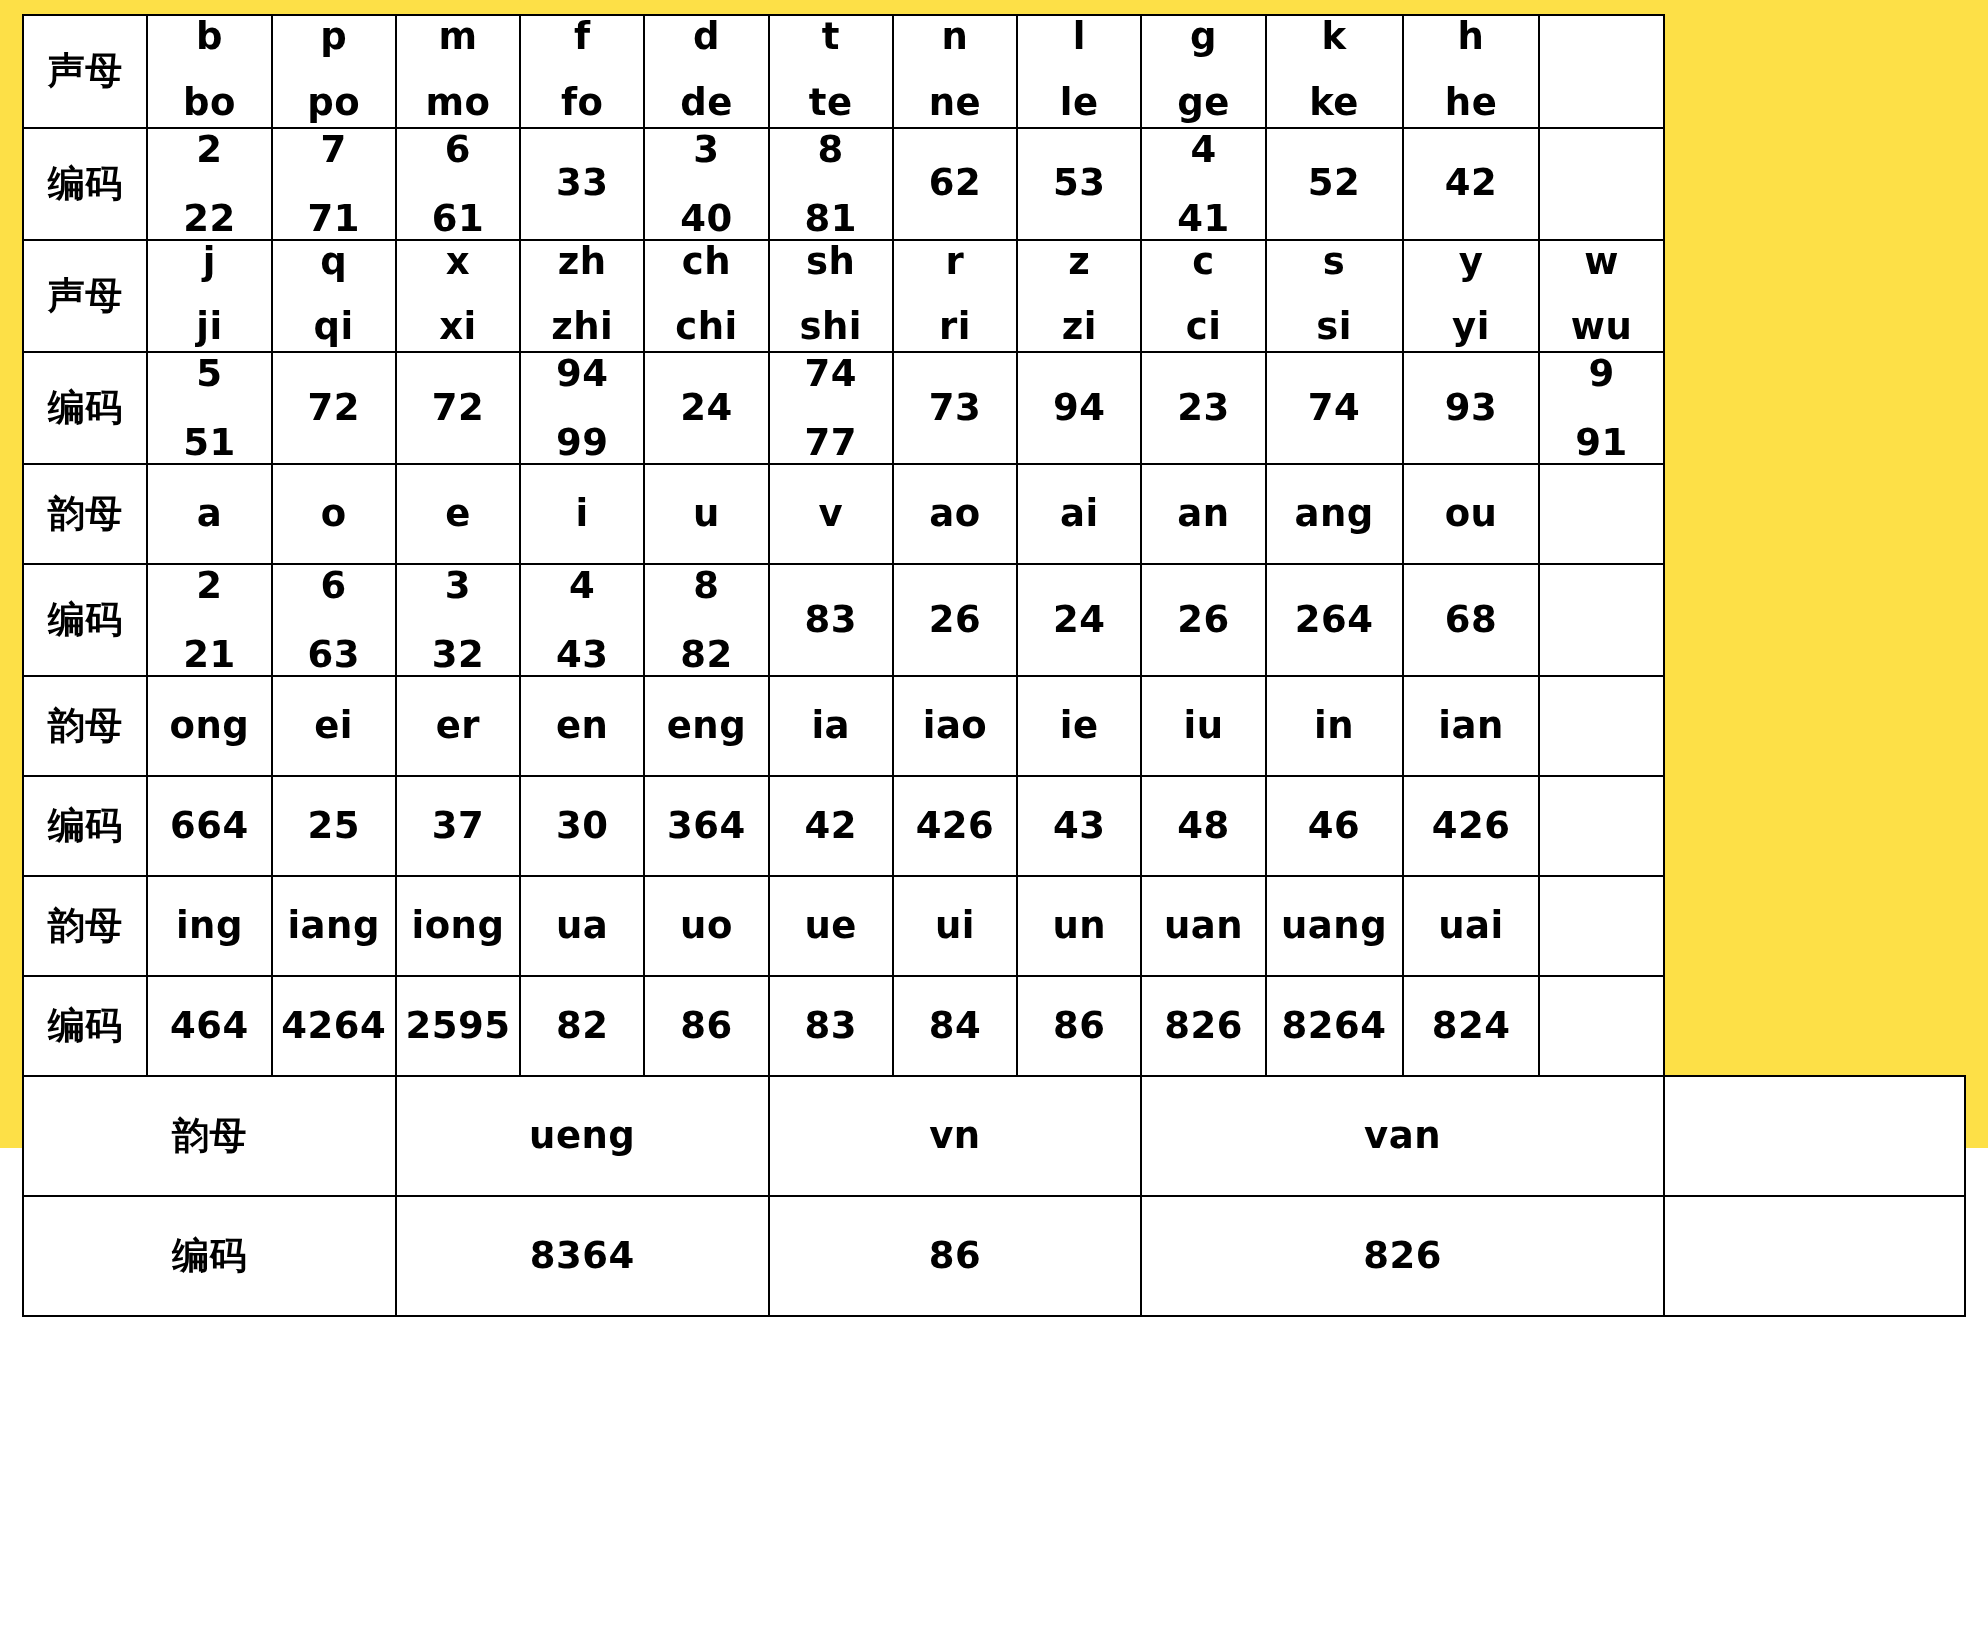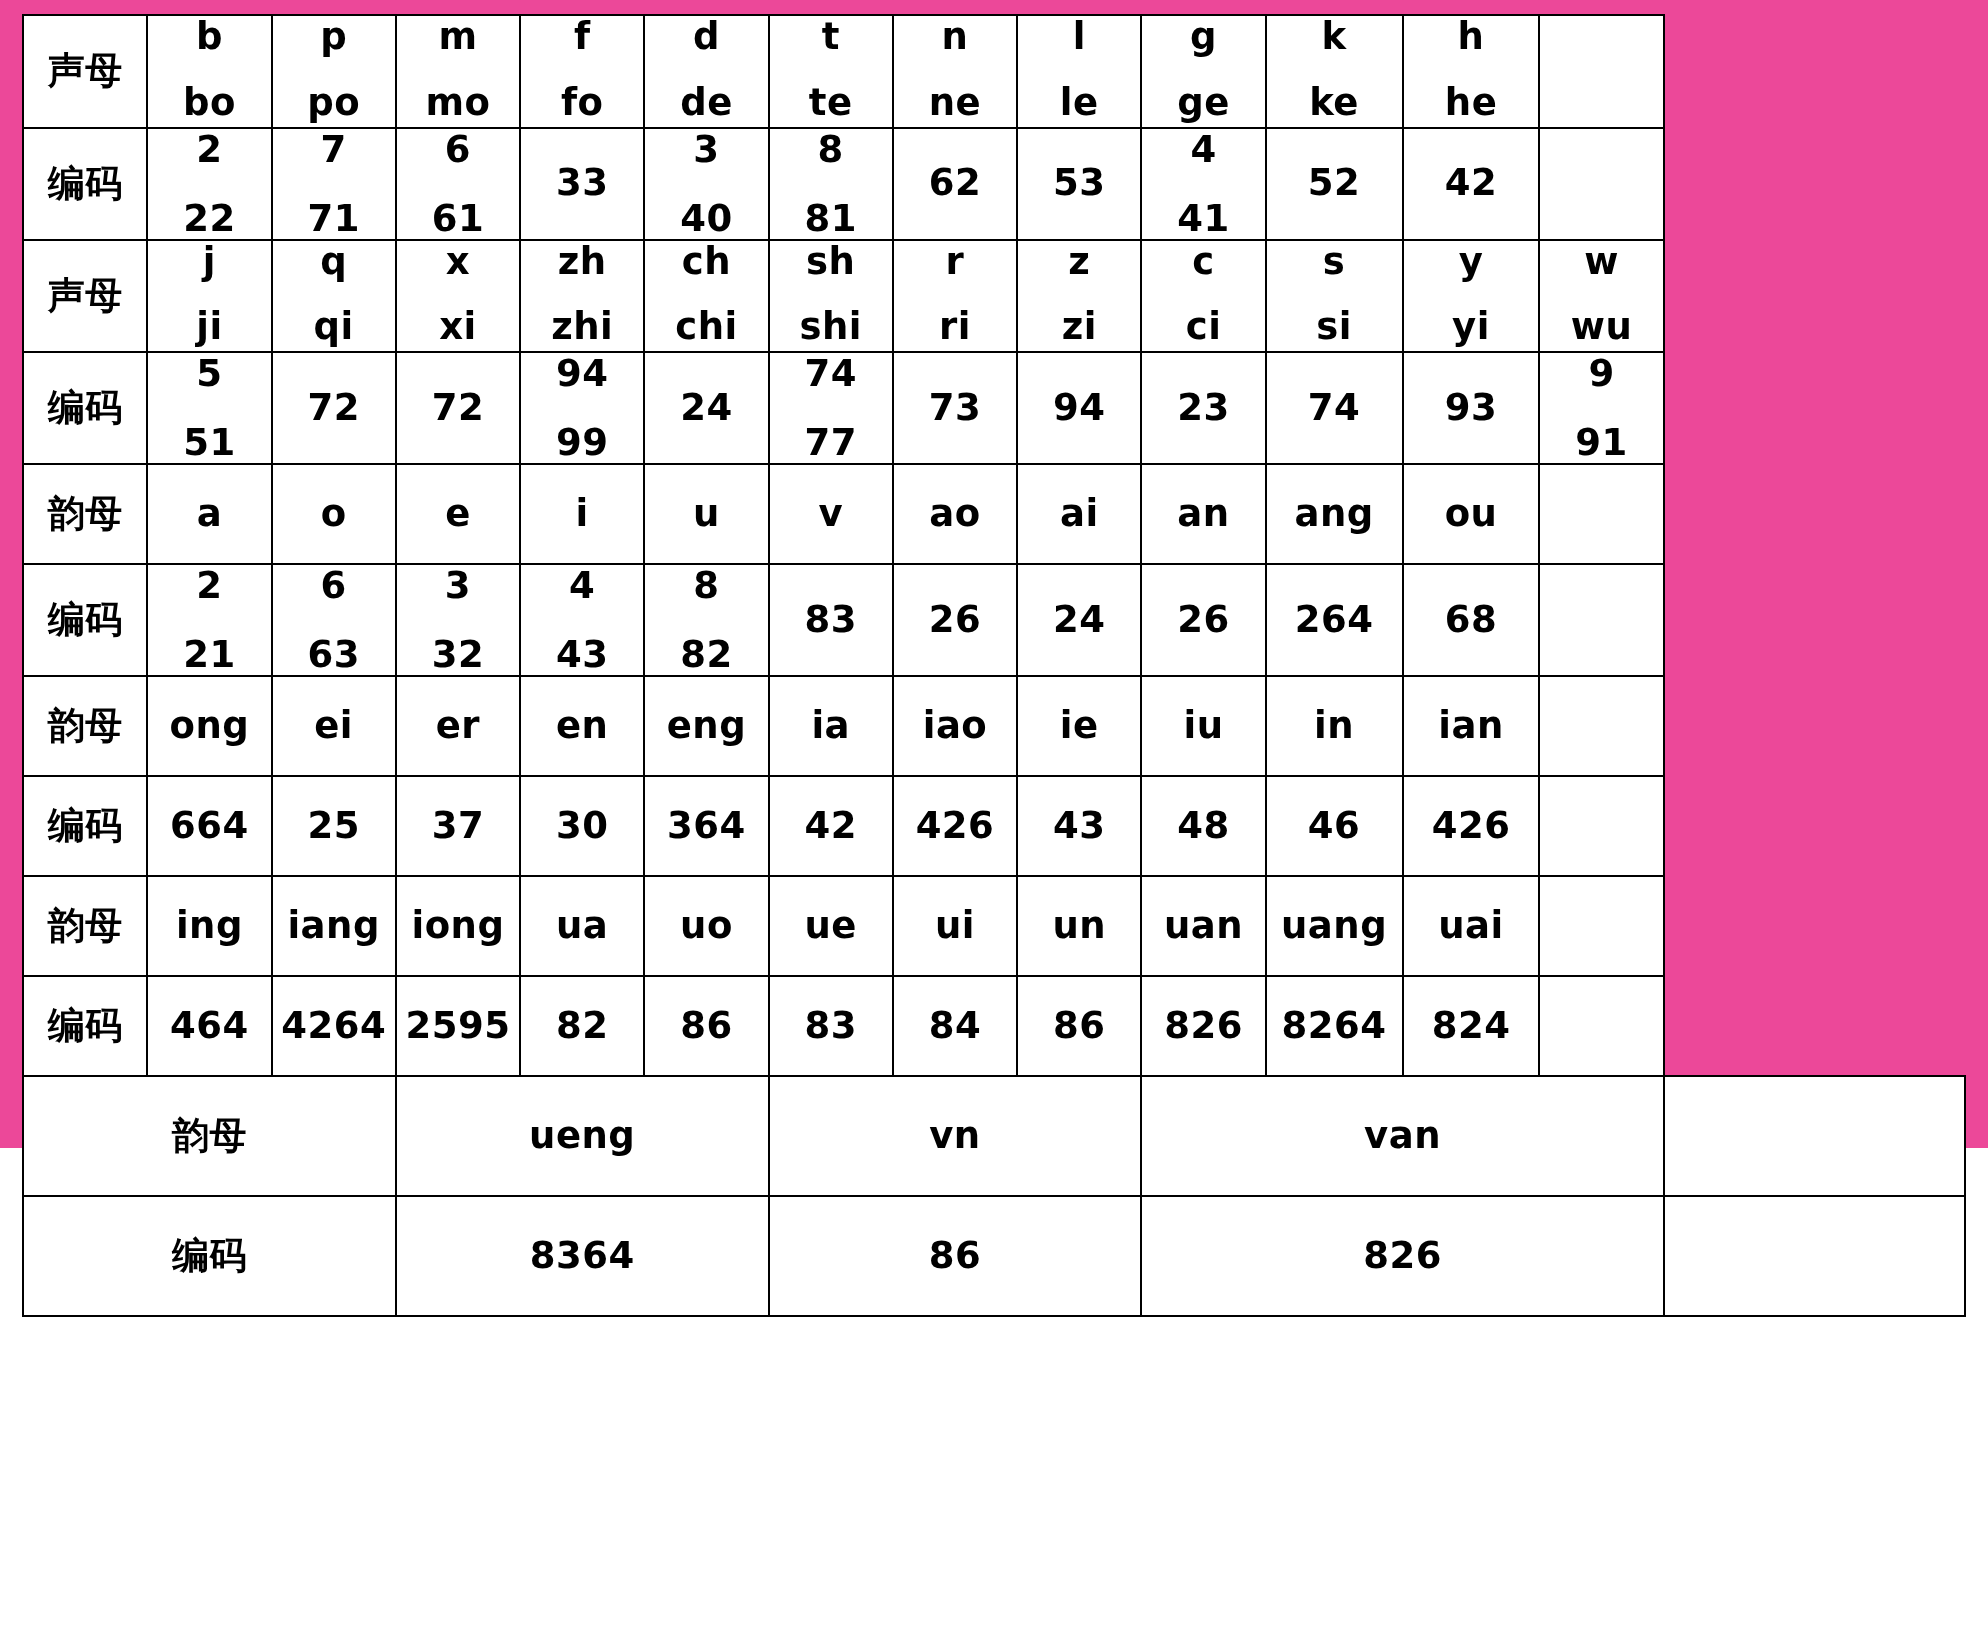--- a/index.html
+++ b/index.html
@@ -12,21 +12,21 @@
     height: 1630px;
     font-family: "DejaVu Sans", "Liberation Sans", sans-serif;
     color: #000000;
     overflow: hidden;
   }
 
   #page {
     position: relative;
     width: 1988px;
     height: 1148px;
-    background: #ec4899;
+    background: #fde047;
   }
 
   table.codetable {
     position: absolute;
     left: 22px;
     top: 14px;
     width: 1944px;
     border-collapse: collapse;
     table-layout: fixed;
   }

